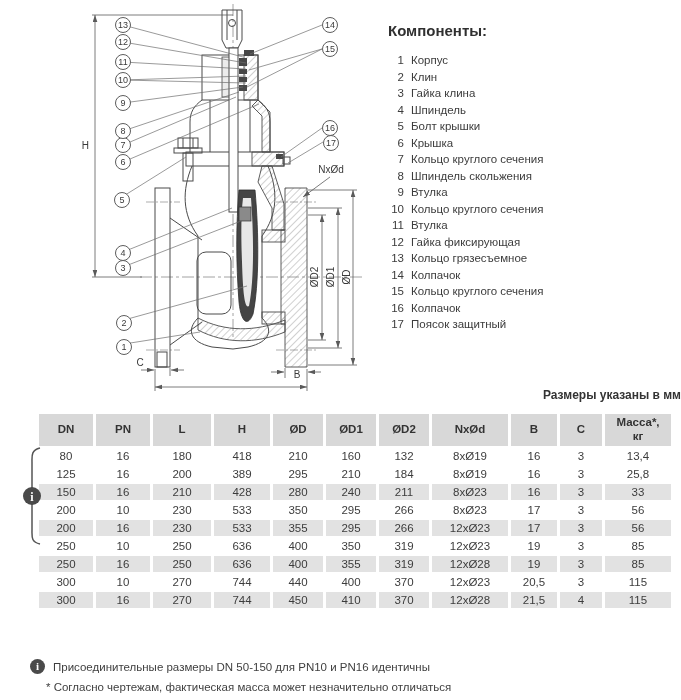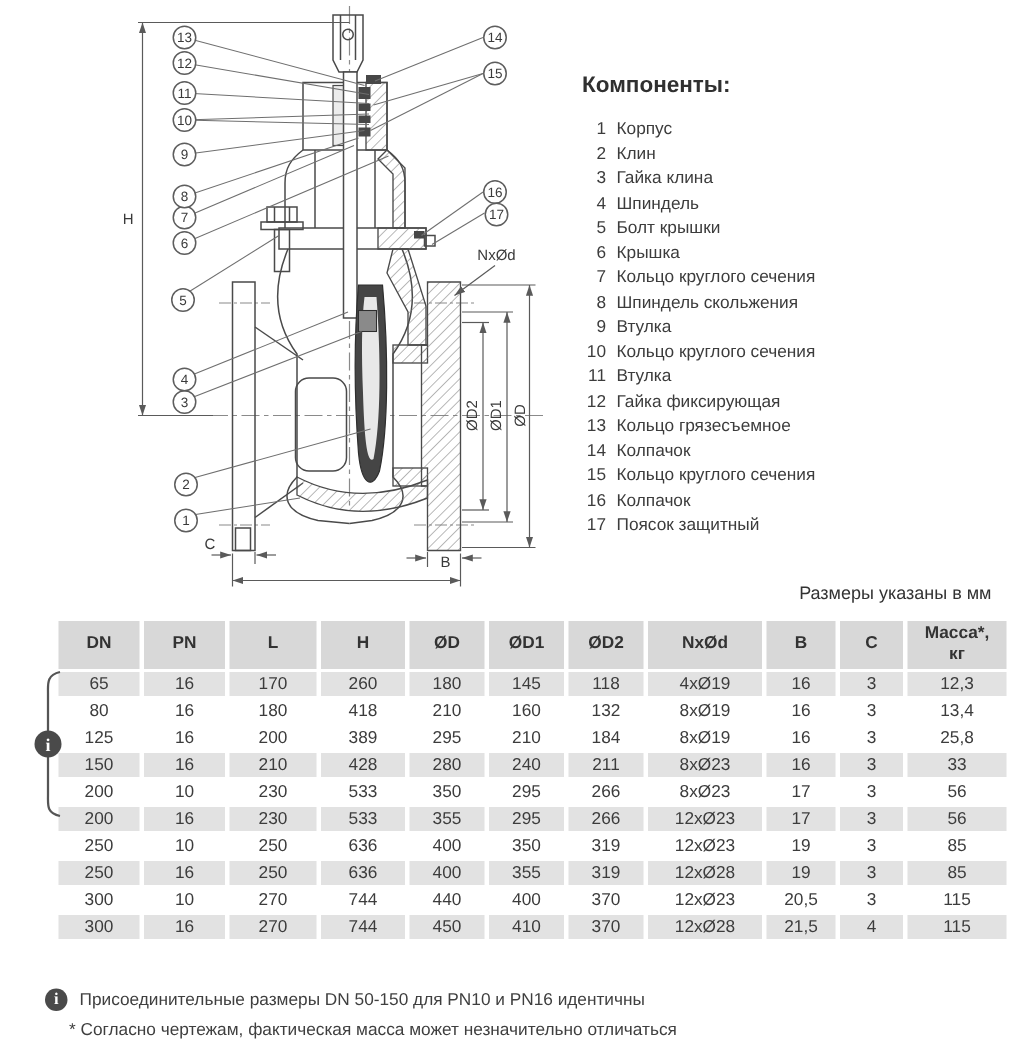--- a/index.html
+++ b/index.html
@@ -18,28 +18,28 @@
   .ol{stroke:var(--line);stroke-width:1;fill:none}
   .ht{stroke:var(--line);stroke-width:.9;fill:url(#hatch)}
   .dk{fill:#474747;stroke:none}
   .dim{stroke:var(--dim);stroke-width:.8;fill:none}
   .ldr{stroke:#6f6f6f;stroke-width:.7;fill:none}
   .dimtxt{font-size:10px;fill:var(--text)}
   .callout-circle{fill:#fff;stroke:#5d5d5d;stroke-width:1}
   .callout-num{font-size:9px;fill:var(--text);text-anchor:middle}
 
   
-  .components{position:absolute;left:388px;top:48px;width:290px}
+  .components{position:absolute;left:388px;top:22px;width:290px}
   .components h2{font-size:15px;font-weight:bold;color:#303030;margin-bottom:13px}
   .components ol{list-style:none}
   .components li{display:flex;font-size:11.5px;line-height:16.5px;color:#3c3c3c}
   .components .num{width:16px;text-align:right;margin-right:7px;flex:none}
 
   
-  .units-note{position:absolute;top:388px;right:20px;font-size:12px;font-weight:normal;color:#333}
+  .units-note{position:absolute;top:388px;right:0;font-size:12px;font-weight:bold;color:#333}
   .table-wrap{position:absolute;left:36px;top:412px;width:640px}
   table.dims{border-collapse:separate;border-spacing:3px 2px;table-layout:fixed;width:638px}
   table.dims th{background:var(--header-bg);font-size:11.5px;font-weight:bold;color:#333;
     text-align:center;vertical-align:middle;padding:2px 0;white-space:pre-line;line-height:1.2}
   table.dims td{font-size:11.5px;text-align:center;color:#3c3c3c;padding:1px 0;line-height:14px}
   table.dims tr.alt td{background:var(--row-alt)}
 
   .bracket{position:absolute;left:10px;top:444px;width:34px;height:106px}
 
   
@@ -332,33 +332,20 @@
             <th>ØD1</th>
             <th>ØD2</th>
             <th>NxØd</th>
             <th>B</th>
             <th>C</th>
             <th>Масса*,
 кг</th>
           </tr>
       </thead>
       <tbody>
-          <tr class="alt">
-            <td>65</td>
-            <td>16</td>
-            <td>170</td>
-            <td>260</td>
-            <td>180</td>
-            <td>145</td>
-            <td>118</td>
-            <td>4xØ19</td>
-            <td>16</td>
-            <td>3</td>
-            <td>12,3</td>
-          </tr>
           <tr>
             <td>80</td>
             <td>16</td>
             <td>180</td>
             <td>418</td>
             <td>210</td>
             <td>160</td>
             <td>132</td>
             <td>8xØ19</td>
             <td>16</td>

